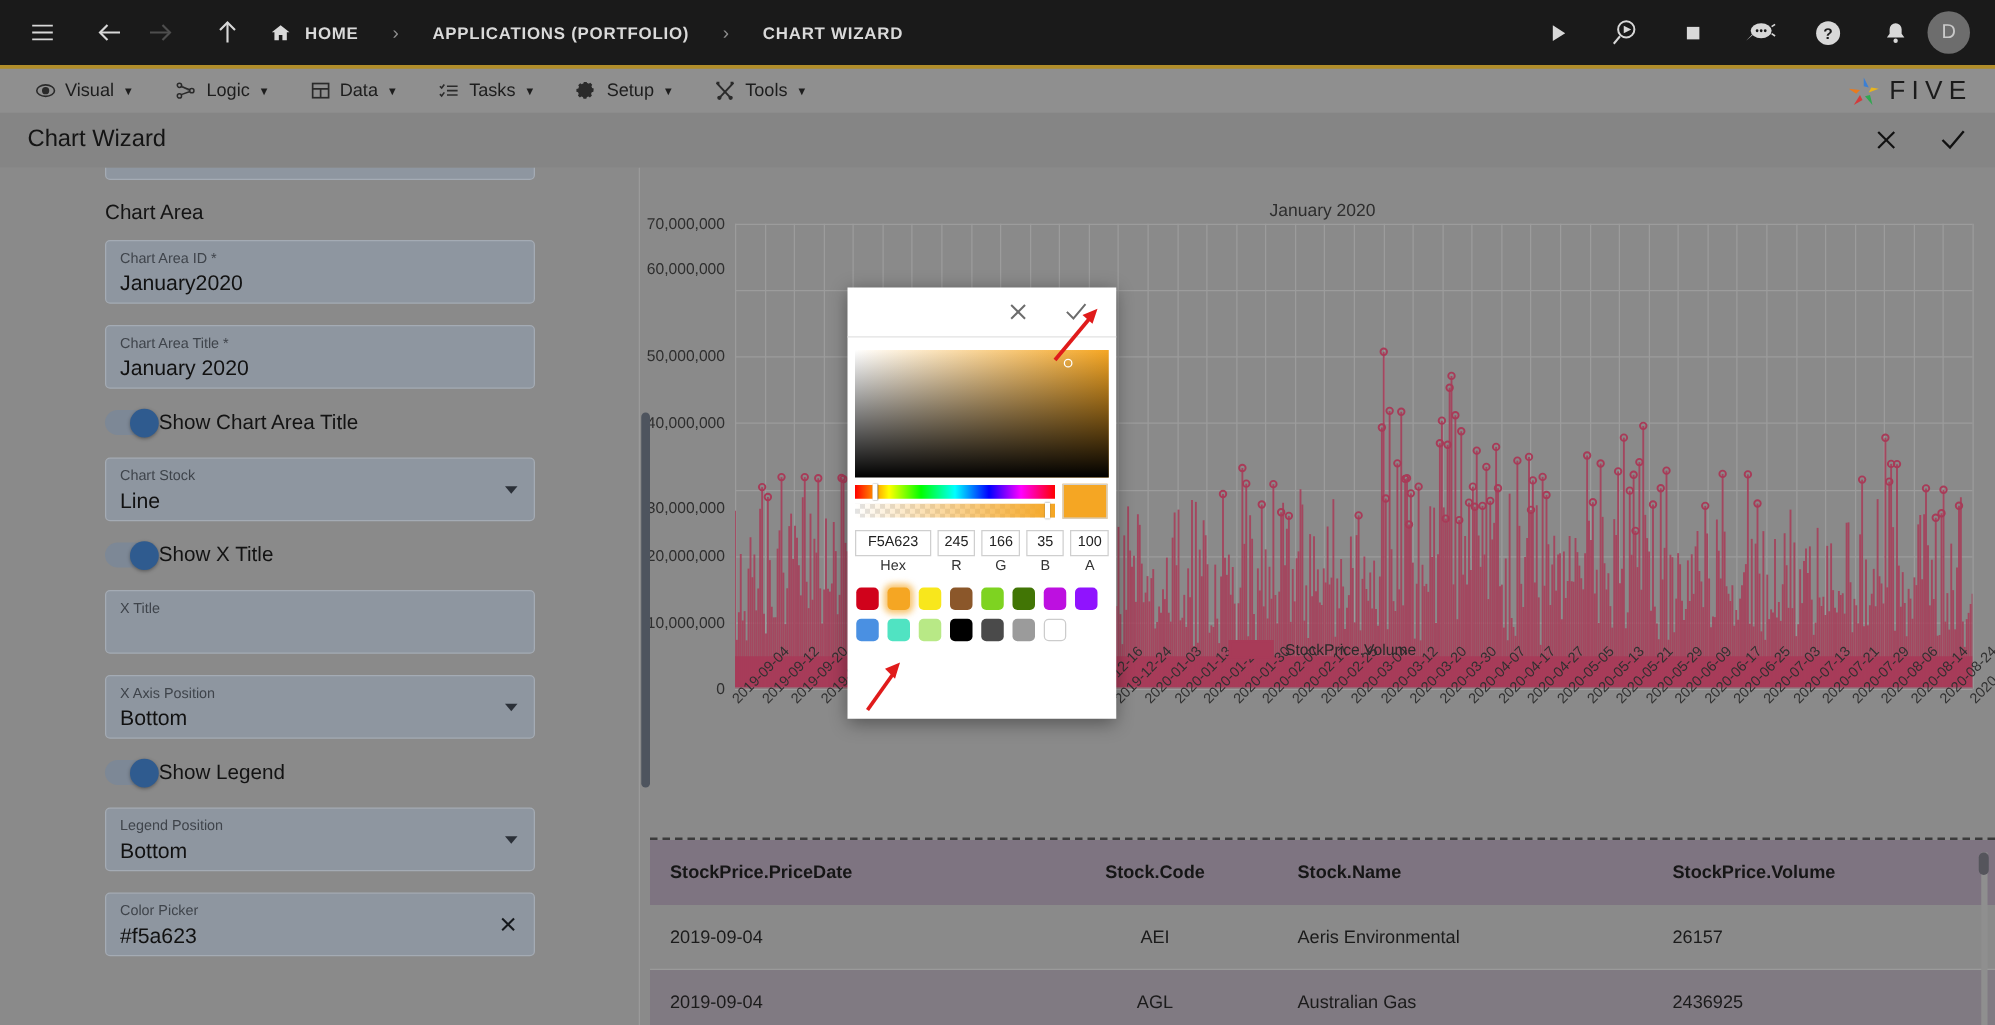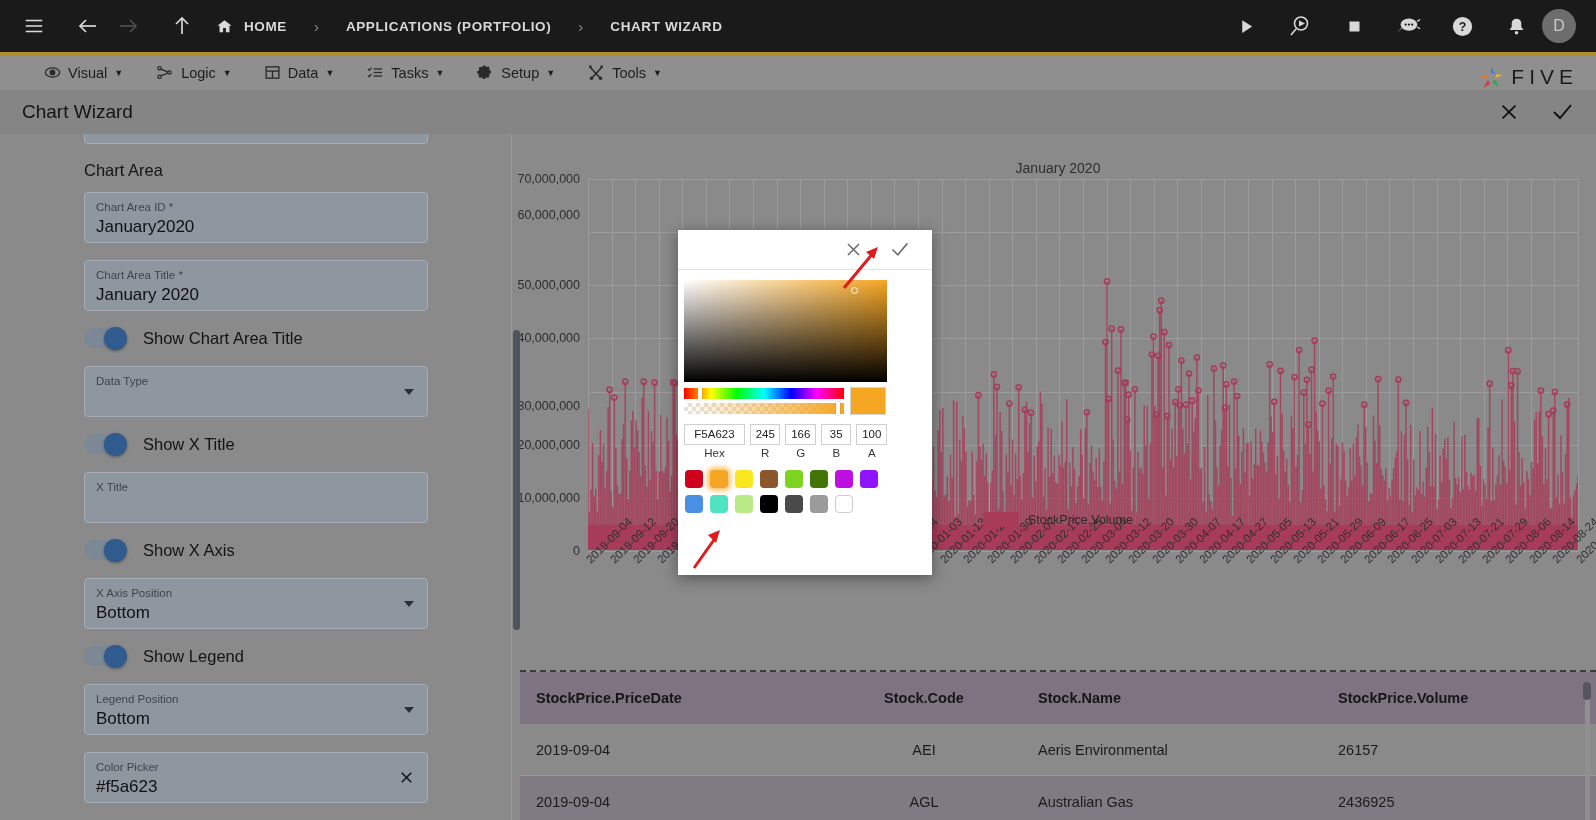--- a/index.html
+++ b/index.html
@@ -32,21 +32,21 @@
     width:34px; height:34px; border-radius:50%;
     background:#6d6d6d; color:#c9c9c9; font-size:16px;
     display:flex; align-items:center; justify-content:center;
     margin-left:6px; margin-right:6px;
   }
 
   
   .menubar {
     position:absolute; left:0; top:52px; width:1596px; height:38px;
     background:#8f8f8f; border-top:3px solid #b08d2a;
-    display:flex; align-items:flex-end; padding-left:28px; z-index:39;
+    display:flex; align-items:center; padding-left:12px; z-index:39;
   }
   .menu-item {
     display:flex; align-items:center; gap:7px;
     color:#1d1d1d; font-size:14.5px; padding:0 16px; height:100%;
   }
   .menu-ico { display:flex; align-items:center; color:#2a2a2a; }
   .caret { font-size:9px; color:#1d1d1d; }
   .brand {
     margin-left:auto; margin-right:18px; display:flex;
     align-items:center; gap:5px;
@@ -80,21 +80,21 @@
   .f-arrow {
     position:absolute; right:13px; top:22px;
     width:0; height:0; border-left:5px solid transparent;
     border-right:5px solid transparent; border-top:6px solid #2b3038;
   }
   .f-clear { position:absolute; right:11px; top:15px; color:#15181c; }
   .section-head {
     font-size:16.5px; color:#141414; margin:14px 0 12px 0;
   }
   .toggle-row {
-    display:flex; align-items:center; gap:16px; margin:14px 0 18px 0;
+    display:flex; align-items:center; margin:14px 0 18px 0;
   }
   .switch {
     width:43px; height:20px; border-radius:11px;
     background:#7d8896; position:relative; flex:0 0 auto;
   }
   .knob {
     position:absolute; right:0px; top:-1.5px; width:23px; height:23px;
     border-radius:50%; background:#2f5b8f; box-shadow:0 1px 3px rgba(0,0,0,.35);
   }
   .toggle-label { font-size:16.5px; color:#131313; }
@@ -183,21 +183,21 @@
     position:absolute; right:5px; top:548px; width:8px; height:18px;
     background:#55555c; border-radius:5px; z-index:14;
   }
   .tbl-track {
     position:absolute; right:6px; top:548px; width:5px; height:268px;
     background:#8f8f8f; z-index:13;
   }
 
   
   .cp {
-    position:absolute; left:678px; top:230px; width:254px; height:345px;
+    position:absolute; left:678px; top:230px; width:215px; height:345px;
     background:#fff; box-shadow:0 3px 14px rgba(0,0,0,.4); z-index:60;
   }
   .cp-head {
     height:40px; display:flex; align-items:center; justify-content:flex-end;
     gap:26px; padding-right:22px; border-bottom:1px solid #e2e2e2;
   }
   .cp-x, .cp-ok { color:#6c6c6c; display:flex; }
   .cp-sat {
     position:absolute; left:6px; top:50px; width:203px; height:102px;
     background:
@@ -471,42 +471,37 @@
     </div>
 
     <div class="toggle-row">
       <span class="switch">
           <span class="knob"></span>
         </span>
       <span class="toggle-label">Show Chart Area Title</span>
     </div>
 
     <div class="field">
-      <div class="f-label">Data Type</div>
+      <div class="f-label">Chart Stock</div>
+      <div class="f-value">Line</div>
       <span class="f-arrow"></span>
     </div>
 
     <div class="toggle-row">
       <span class="switch">
           <span class="knob"></span>
         </span>
       <span class="toggle-label">Show X Title</span>
     </div>
 
     <div class="field">
       <div class="f-label">X Title</div>
       <div class="f-value"></div>
     </div>
 
-    <div class="toggle-row">
-      <span class="switch">
-          <span class="knob"></span>
-        </span>
-      <span class="toggle-label">Show X Axis</span>
-    </div>
 
     <div class="field">
       <div class="f-label">X Axis Position</div>
       <div class="f-value">Bottom</div>
       <span class="f-arrow"></span>
     </div>
 
     <div class="toggle-row">
       <span class="switch">
           <span class="knob"></span>

